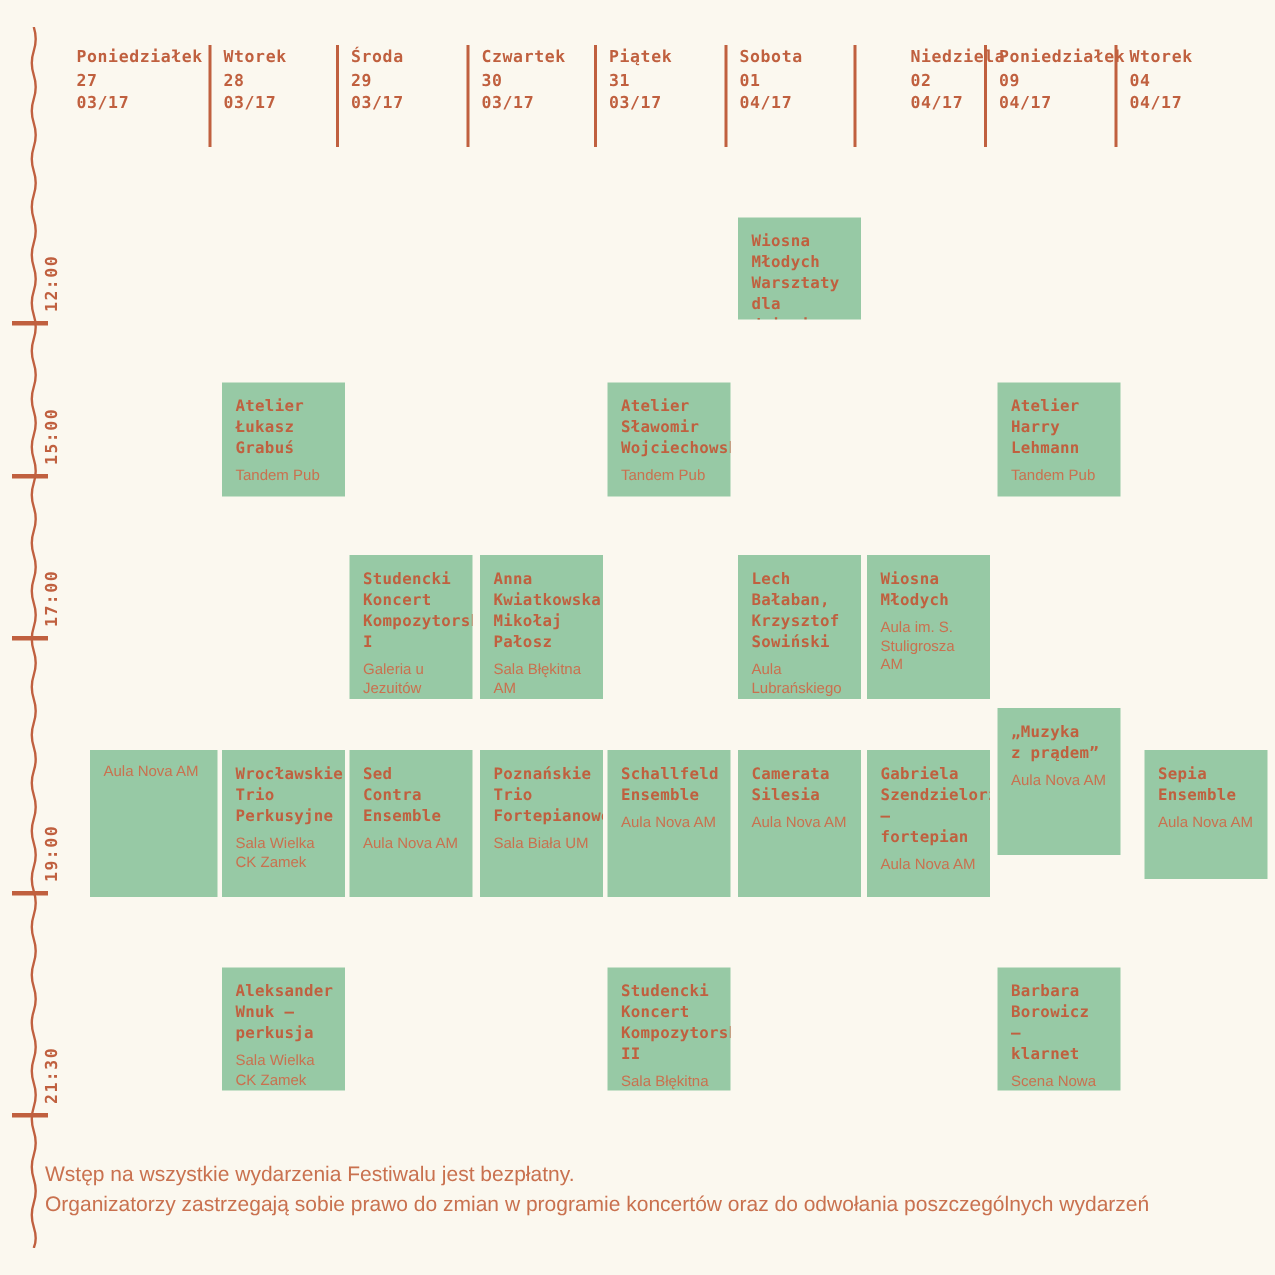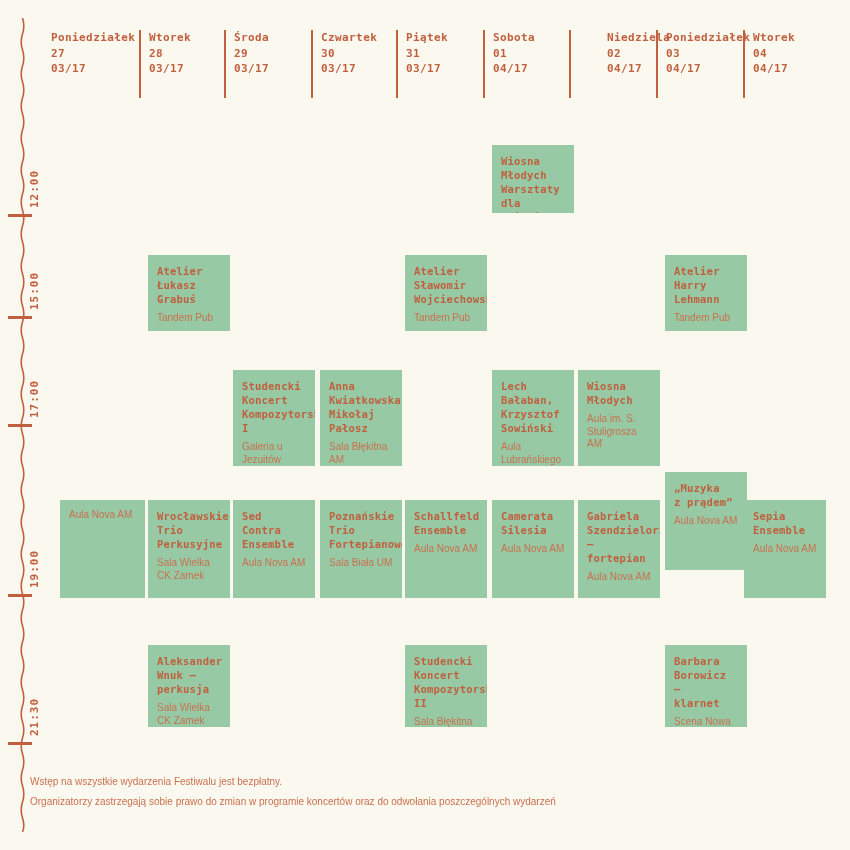--- a/index.html
+++ b/index.html
@@ -88,21 +88,21 @@
     white-space:pre-line;
     margin:0;
   }
 
   
   .footer{position:absolute;left:30px;top:772px;width:780px;}
   .footer-line{
     display:block;
     color:#c9714f;
     font-family:"Liberation Sans", sans-serif;
-    font-size:10px;
+    font-size:14px;
     line-height:20px;
     white-space:nowrap;
   }
 </style>
 </head>
 <body>
 
 <div class="page">
 
   <div class="wavy-rule">
@@ -150,21 +150,21 @@
         <span class="day-num">01</span>
         <span class="day-date">04/17</span>
       </div>
       <div class="day-col" style="left: 569px; width: 91px; padding-left: 36px;">
         <span class="day-name">Niedziela</span>
         <span class="day-num">02</span>
         <span class="day-date">04/17</span>
       </div>
       <div class="day-col" style="left: 656px; width: 91px;">
         <span class="day-name">Poniedziałek</span>
-        <span class="day-num">03</span>
+        <span class="day-num">09</span>
         <span class="day-date">04/17</span>
       </div>
       <div class="day-col" style="left: 743px; width: 91px;">
         <span class="day-name">Wtorek</span>
         <span class="day-num">04</span>
         <span class="day-date">04/17</span>
       </div>
     </div>
 
   <div class="time-axis" id="time-axis">
@@ -269,21 +269,21 @@
         <span class="ev-title">Gabriela
 Szendzielorz –
 fortepian</span>
         <span class="ev-venue">Aula Nova AM</span>
       </div>
       <div class="event-card" style="left: 665px; top: 472px; width: 82px; height: 98px;">
         <span class="ev-title">„Muzyka
 z prądem”</span>
         <span class="ev-venue">Aula Nova AM</span>
       </div>
-      <div class="event-card" style="left: 744px; top: 500px; width: 82px; height: 98px;">
+      <div class="event-card" style="left: 763px; top: 500px; width: 82px; height: 86px;">
         <span class="ev-title">Sepia
 Ensemble</span>
         <span class="ev-venue">Aula Nova AM</span>
       </div>
       <div class="event-card" style="left: 148px; top: 645px; width: 82px; height: 82px;">
         <span class="ev-title">Aleksander
 Wnuk – perkusja</span>
         <span class="ev-venue">Sala Wielka
 CK Zamek</span>
       </div>

